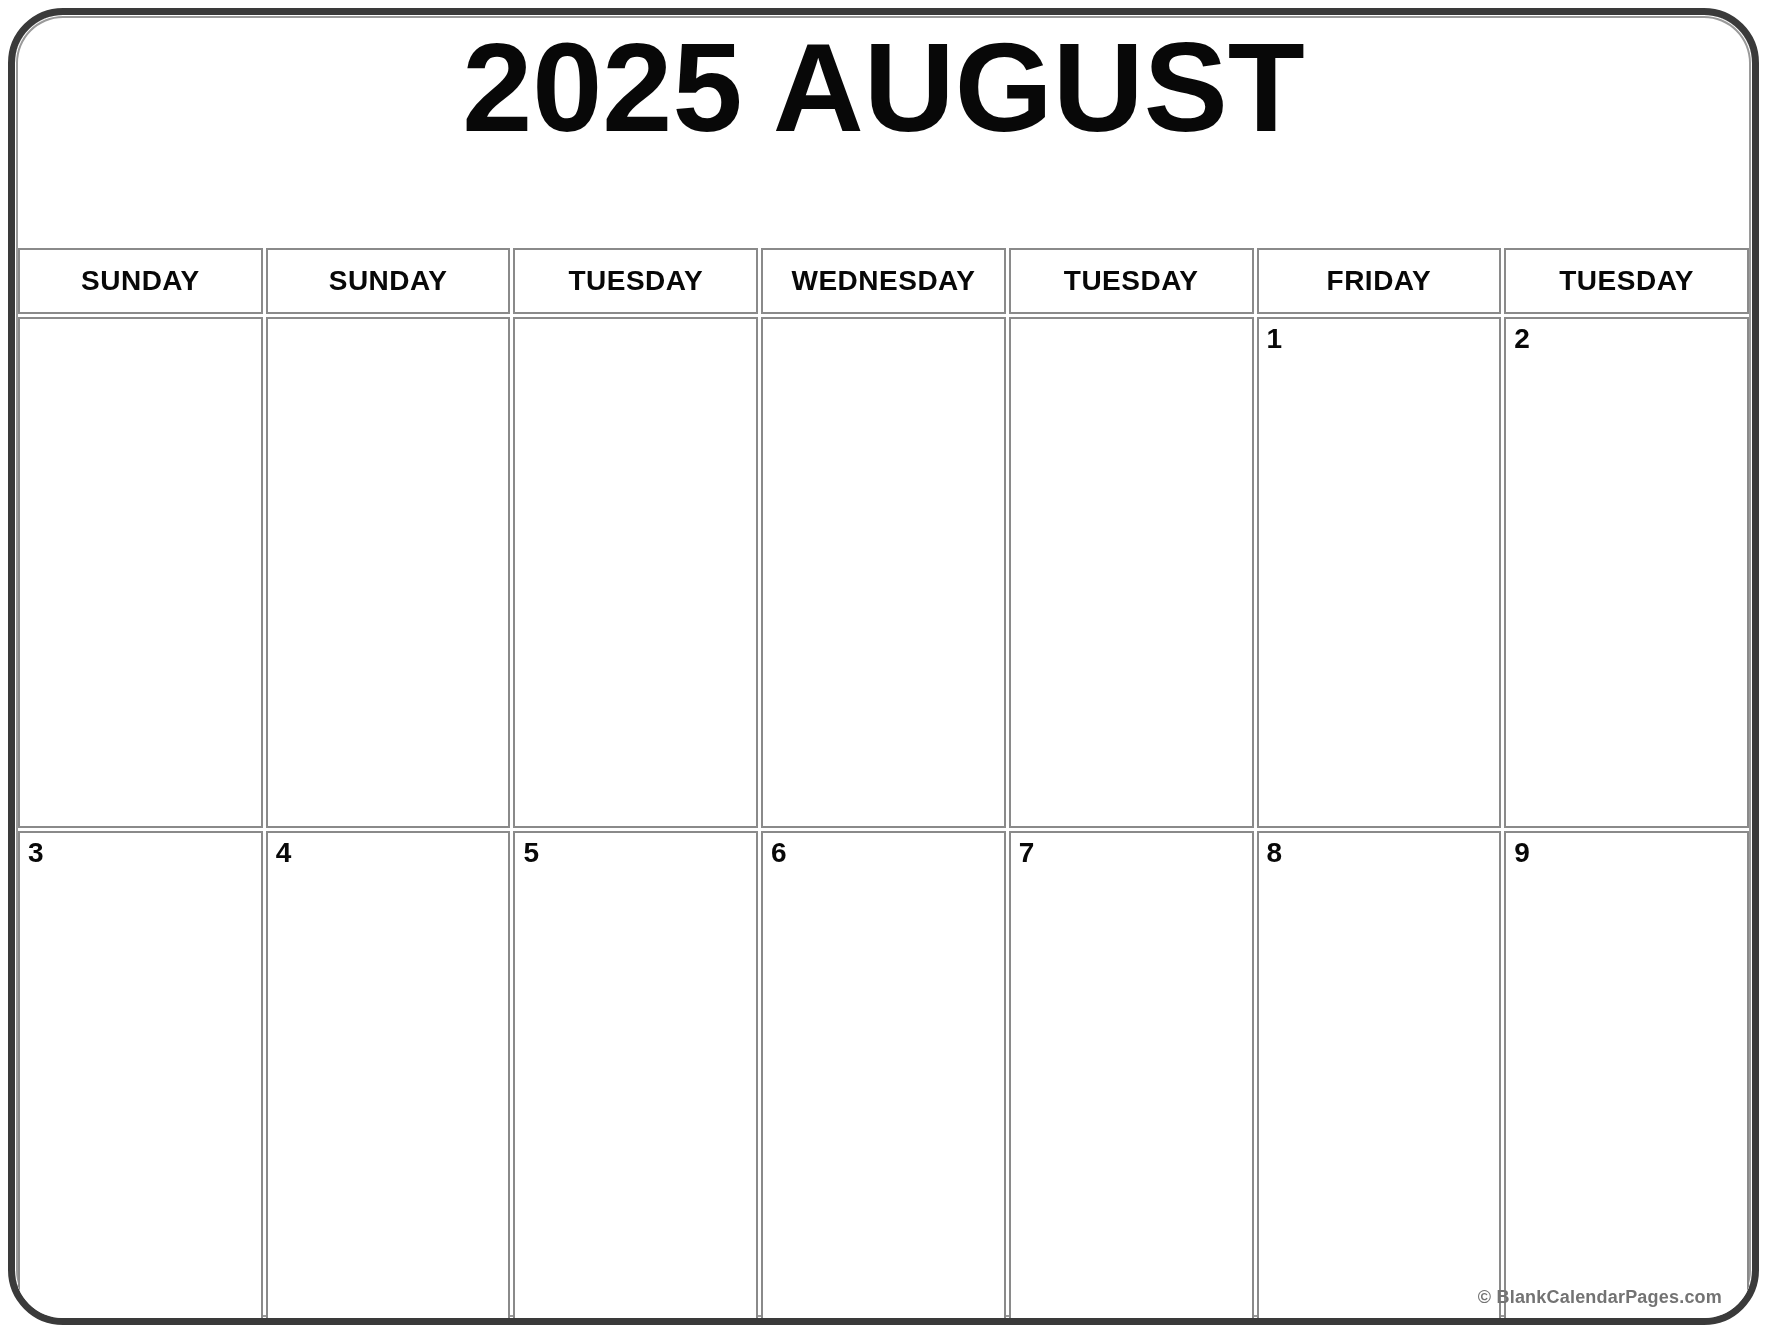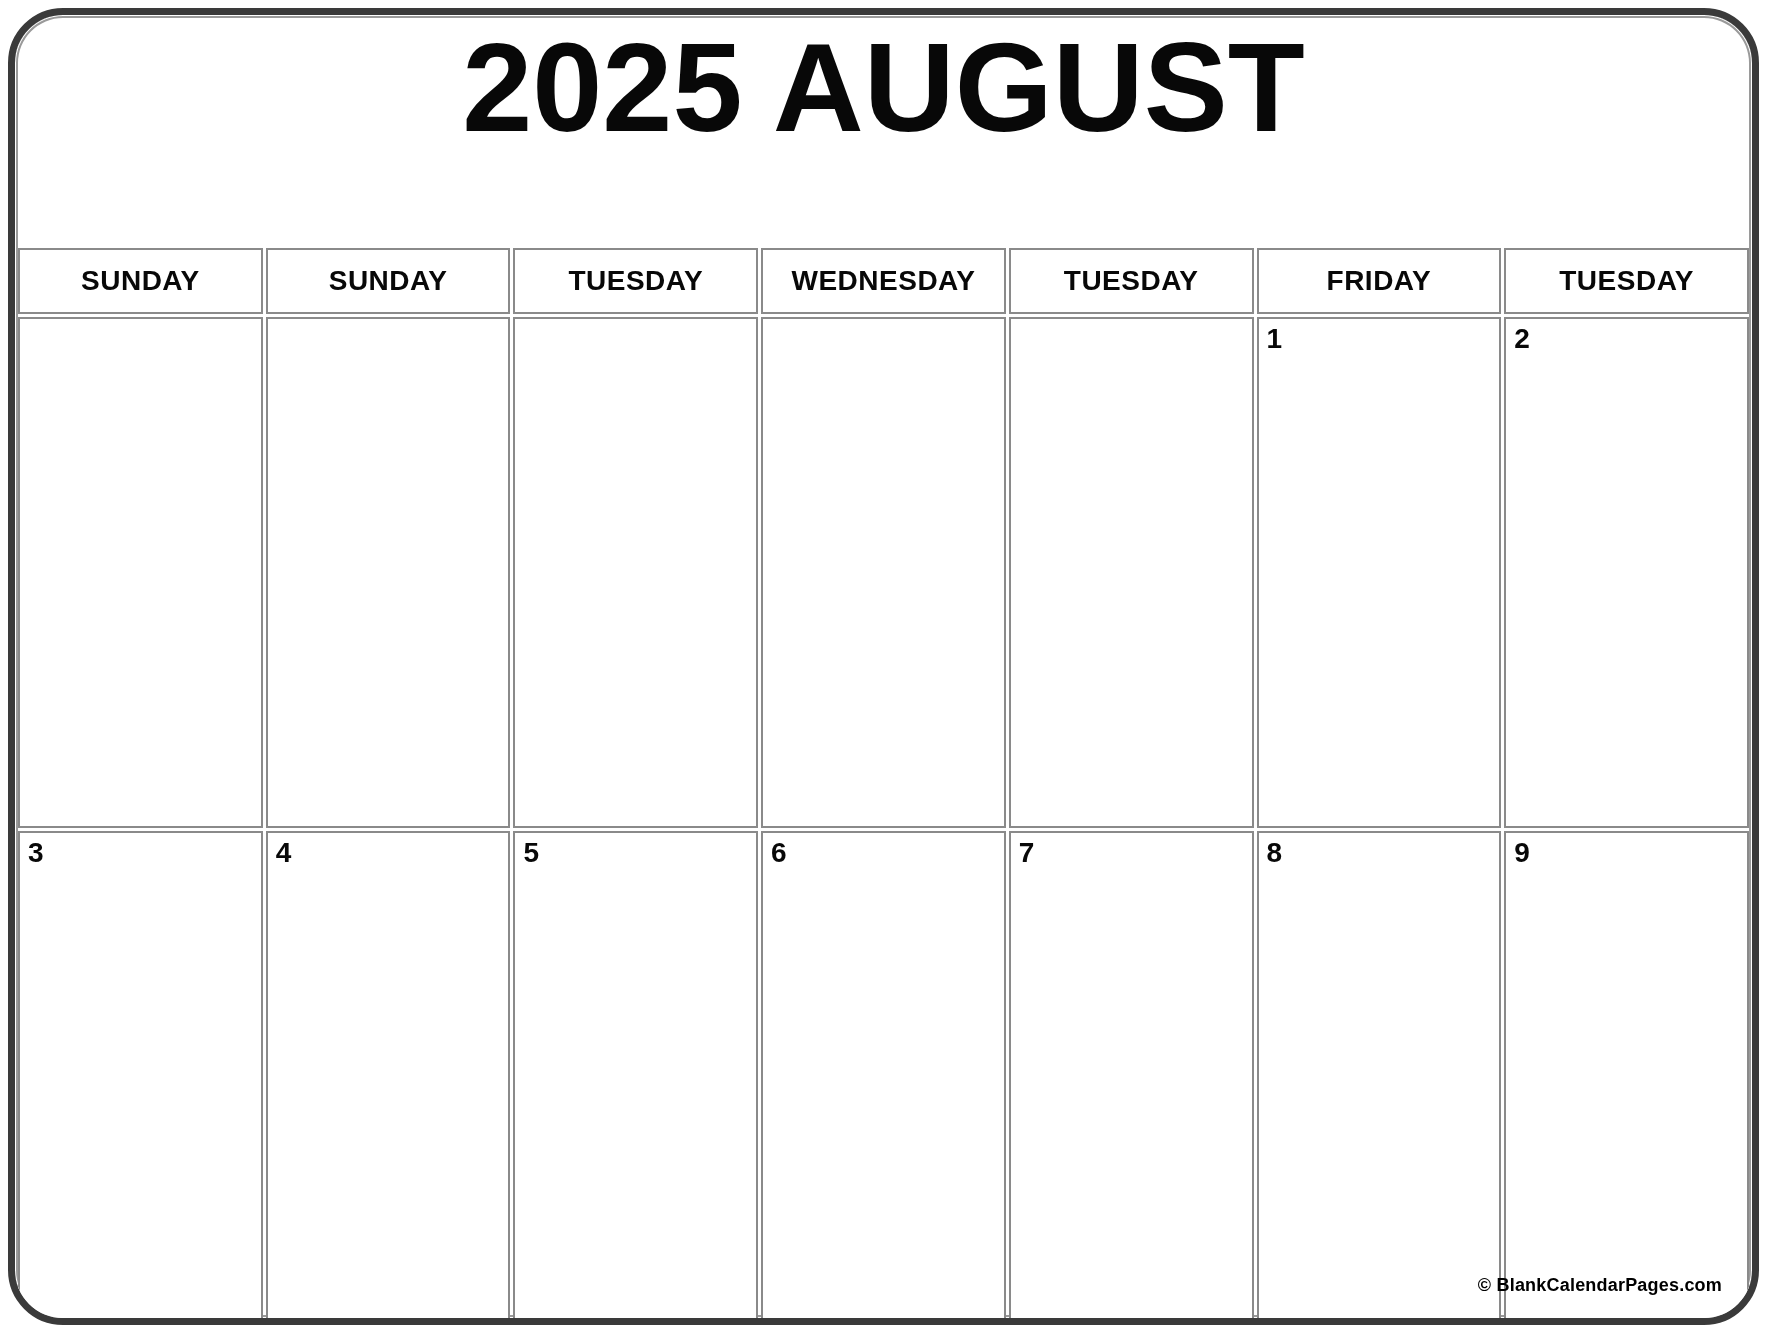--- a/index.html
+++ b/index.html
@@ -69,24 +69,24 @@
     text-align: left;
     vertical-align: top;
     padding: 4px 4px 0 8px;
   }
   tr.week {
     height: 168px;
   }
   .footer-credit {
     position: absolute;
     right: 30px;
-    bottom: 22px;
+    bottom: 10px;
     font-size: 18px;
     font-weight: 600;
-    color: #000000;
+    color: #737373;
     letter-spacing: 0.2px;
   }
 </style>
 </head>
 <body>
 
 <div class="frame">
 
   <div class="title-area">
     <div class="title">2025 AUGUST</div>

